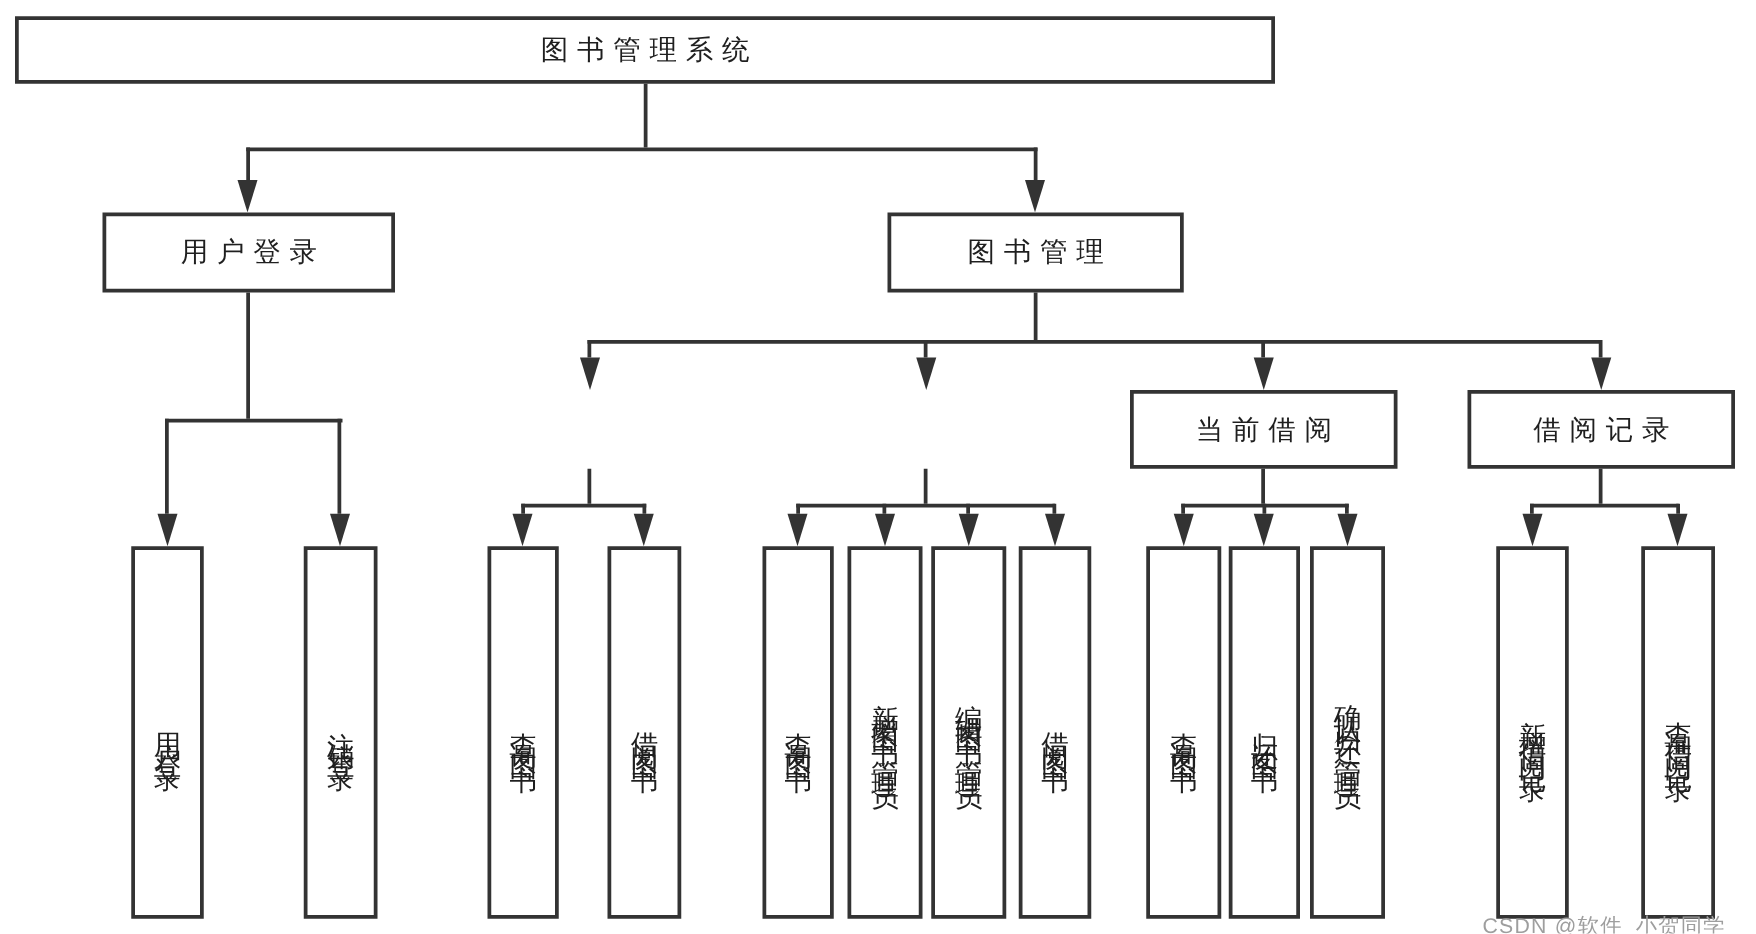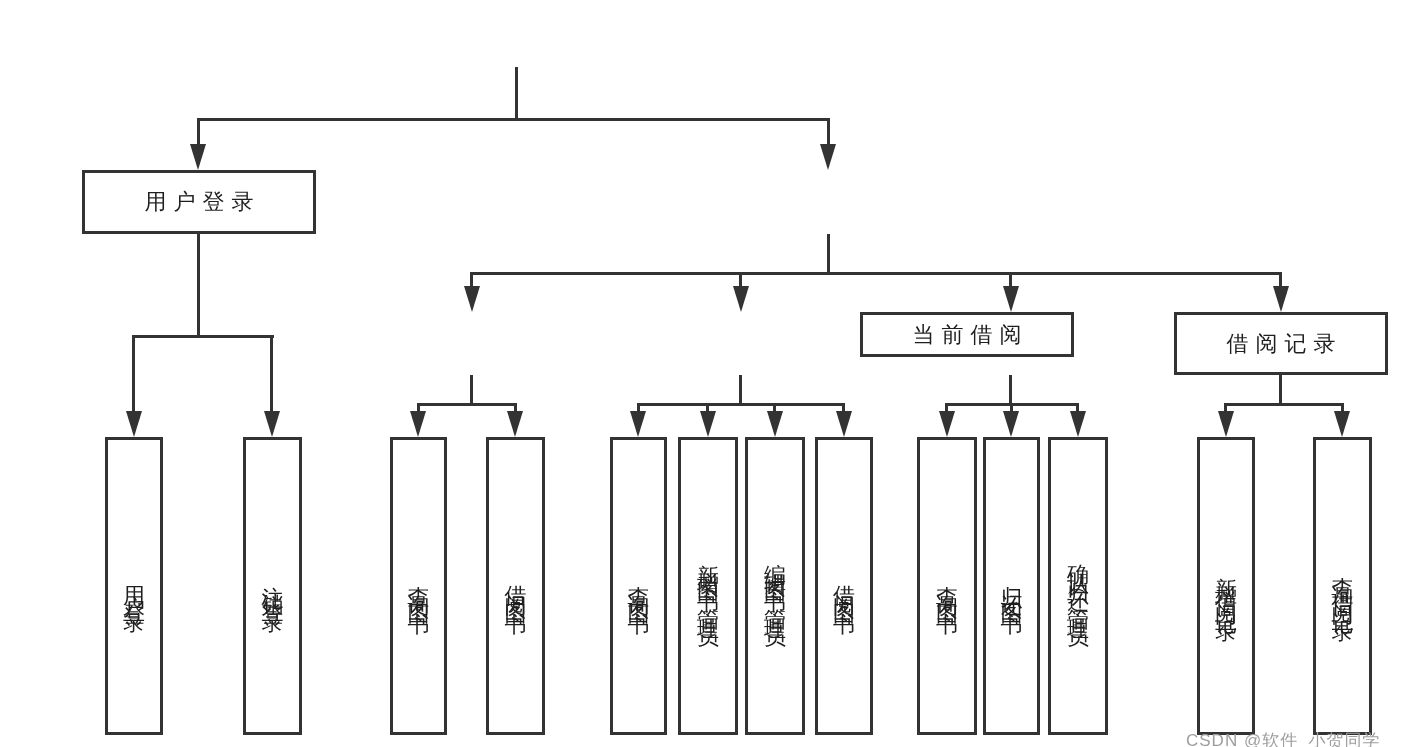--- a/index.html
+++ b/index.html
@@ -44,29 +44,31 @@
     letter-spacing:1px;
     color:var(--wm,#9e9e9e);
     margin-top:11px;
   }
 </style>
 </head>
 <body>
 
 <div class="canvas">
 
+  <div class="box" style="left:12px;top:13px;width:1008px;height:54px">图书管理系统</div>
 
   <div class="vl" style="left:515px;top:67px;height:51px"></div>
   <div class="hl" style="left:197px;top:118px;width:633px"></div>
   <div class="vl" style="left:197px;top:118px;height:28px"></div>
   <div class="arrow" style="left:190px;top:144px"></div>
   <div class="vl" style="left:827px;top:118px;height:28px"></div>
   <div class="arrow" style="left:820px;top:144px"></div>
 
   <div class="box" style="left:82px;top:170px;width:234px;height:64px">用户登录</div>
+  <div class="box" style="left:710px;top:170px;width:237px;height:64px">图书管理</div>
 
   <div class="vl" style="left:197px;top:234px;height:101px"></div>
   <div class="hl" style="left:132px;top:335px;width:142px"></div>
   <div class="vl" style="left:132px;top:335px;height:76px"></div>
   <div class="arrow" style="left:126px;top:411px"></div>
   <div class="vl" style="left:270px;top:335px;height:76px"></div>
   <div class="arrow" style="left:264px;top:411px"></div>
 
   <div class="box vbox" style="left:105px;top:437px;width:58px;height:298px">用户登录</div>
   <div class="box vbox" style="left:243px;top:437px;width:59px;height:298px">注销登录</div>
@@ -75,21 +77,21 @@
   <div class="hl" style="left:470px;top:272px;width:811px"></div>
   <div class="vl" style="left:470px;top:272px;height:14px"></div>
   <div class="arrow" style="left:464px;top:286px"></div>
   <div class="vl" style="left:739px;top:272px;height:14px"></div>
   <div class="arrow" style="left:733px;top:286px"></div>
   <div class="vl" style="left:1009px;top:272px;height:14px"></div>
   <div class="arrow" style="left:1003px;top:286px"></div>
   <div class="vl" style="left:1279px;top:272px;height:14px"></div>
   <div class="arrow" style="left:1273px;top:286px"></div>
 
-  <div class="box" style="left:860px;top:312px;width:214px;height:45px">当前借阅</div>
+  <div class="box" style="left:904px;top:312px;width:214px;height:63px">当前借阅</div>
   <div class="box" style="left:1174px;top:312px;width:214px;height:63px">借阅记录</div>
 
   <div class="vl" style="left:470px;top:375px;height:28px"></div>
   <div class="hl" style="left:417px;top:403px;width:100px"></div>
   <div class="vl" style="left:417px;top:403px;height:8px"></div>
   <div class="arrow" style="left:410px;top:411px"></div>
   <div class="vl" style="left:514px;top:403px;height:8px"></div>
   <div class="arrow" style="left:507px;top:411px"></div>
   <div class="box vbox" style="left:390px;top:437px;width:57px;height:298px">查询图书</div>
   <div class="box vbox" style="left:486px;top:437px;width:59px;height:298px">借阅图书</div>

